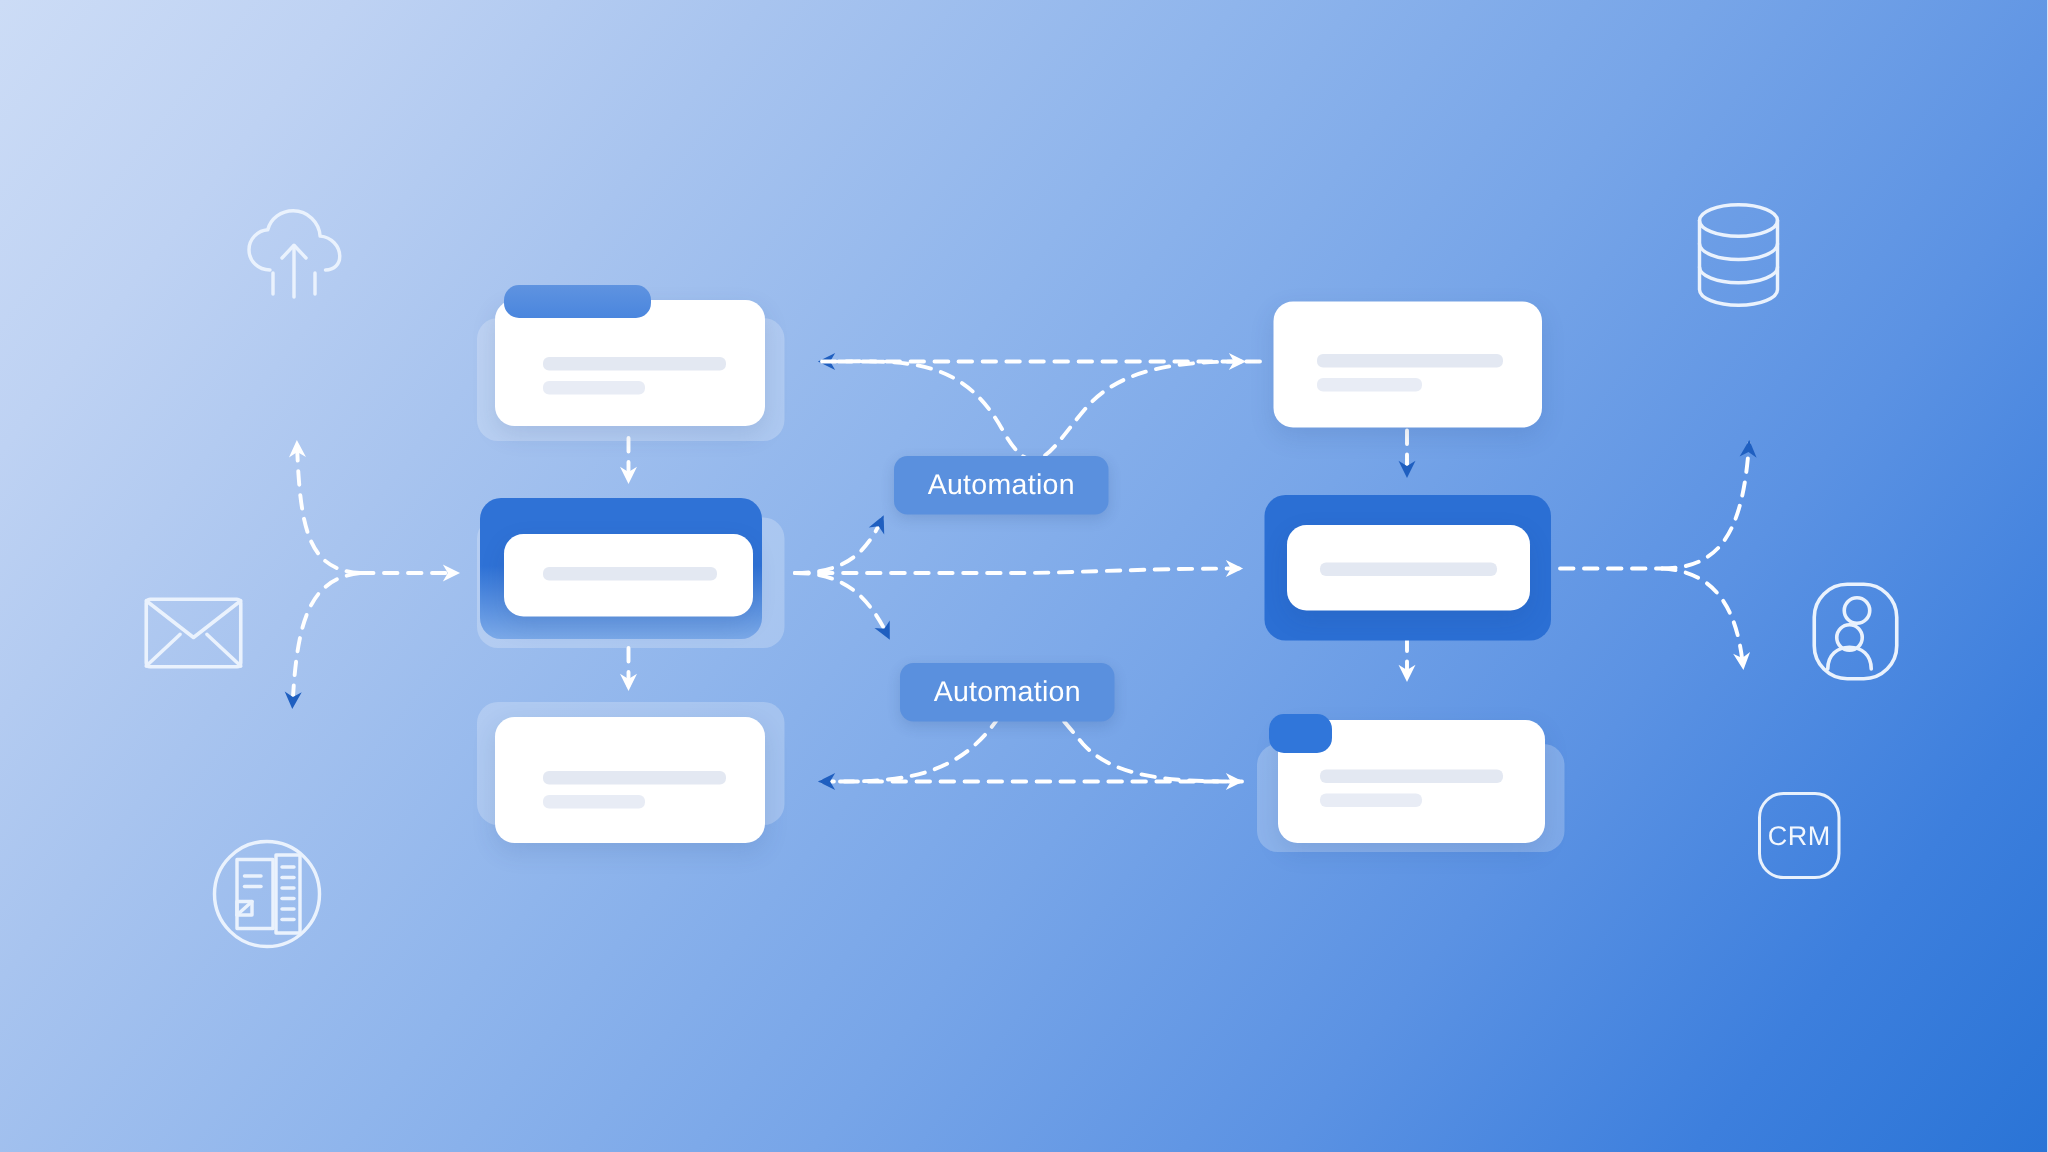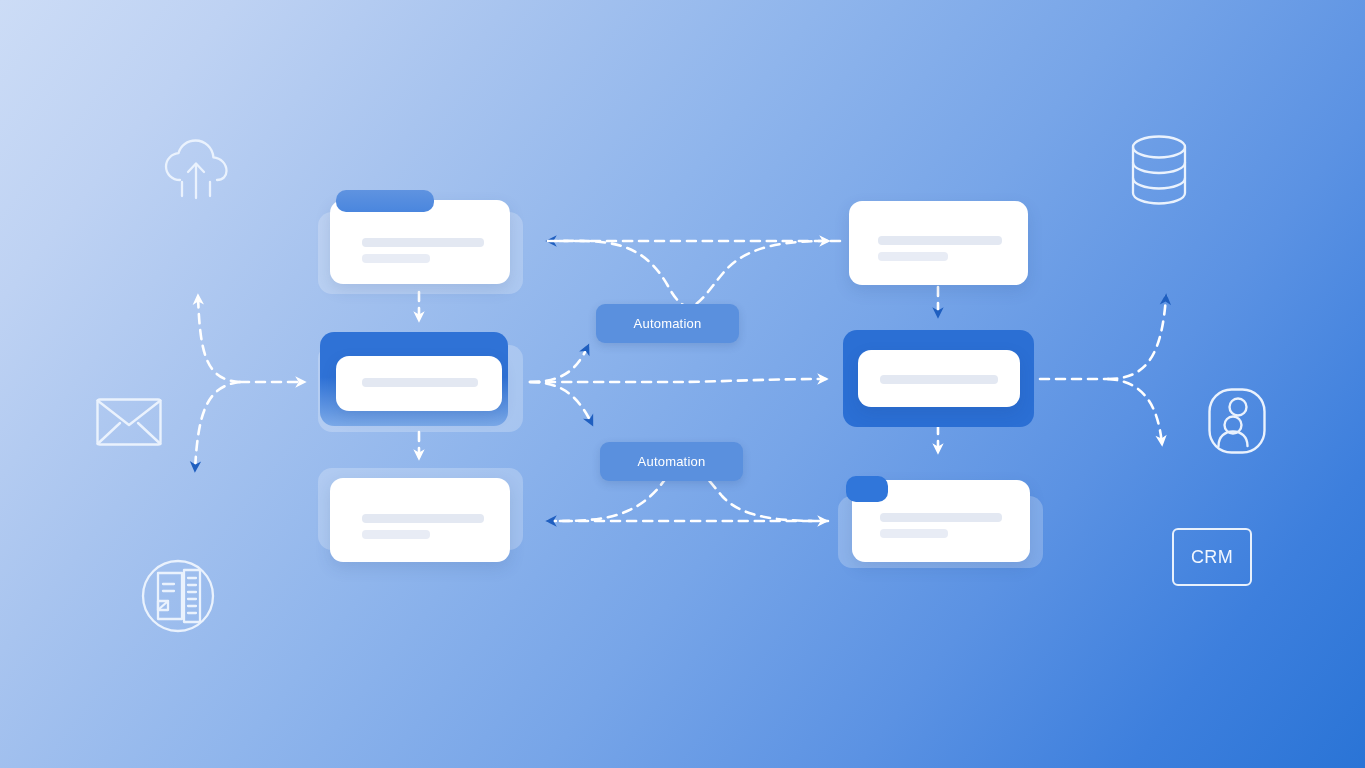--- a/index.html
+++ b/index.html
@@ -42,23 +42,23 @@
   .deco-icon {
     position: absolute;
     z-index: 1;
     color: #eaf2fd;
   }
   .deco-icon svg { display: block; overflow: visible; }
 
   .crm-badge {
     position: absolute;
     z-index: 1;
-    width: 80px; height: 58px;
+    width: 55px; height: 58px;
     border: 2.5px solid #e8f1fc;
-    border-radius: 6px;
+    border-radius: 17px;
     display: flex;
     align-items: center;
     justify-content: center;
     color: #f2f7fe;
     font-size: 18px;
     letter-spacing: .3px;
     font-family: "Liberation Sans", sans-serif;
   }
 
   
@@ -113,21 +113,21 @@
   
   .pill {
     position: absolute;
     z-index: 5;
     display: flex;
     align-items: center;
     justify-content: center;
     background: #5a90de;
     color: #ffffff;
     border-radius: 9px;
-    font-size: 13px;
+    font-size: 19px;
     letter-spacing: .2px;
     box-shadow: 0 3px 9px rgba(24,56,112,0.16);
     font-family: "Liberation Sans", sans-serif;
     white-space: nowrap;
     text-align: center;
   }
 </style>
 </head>
 <body>
 

